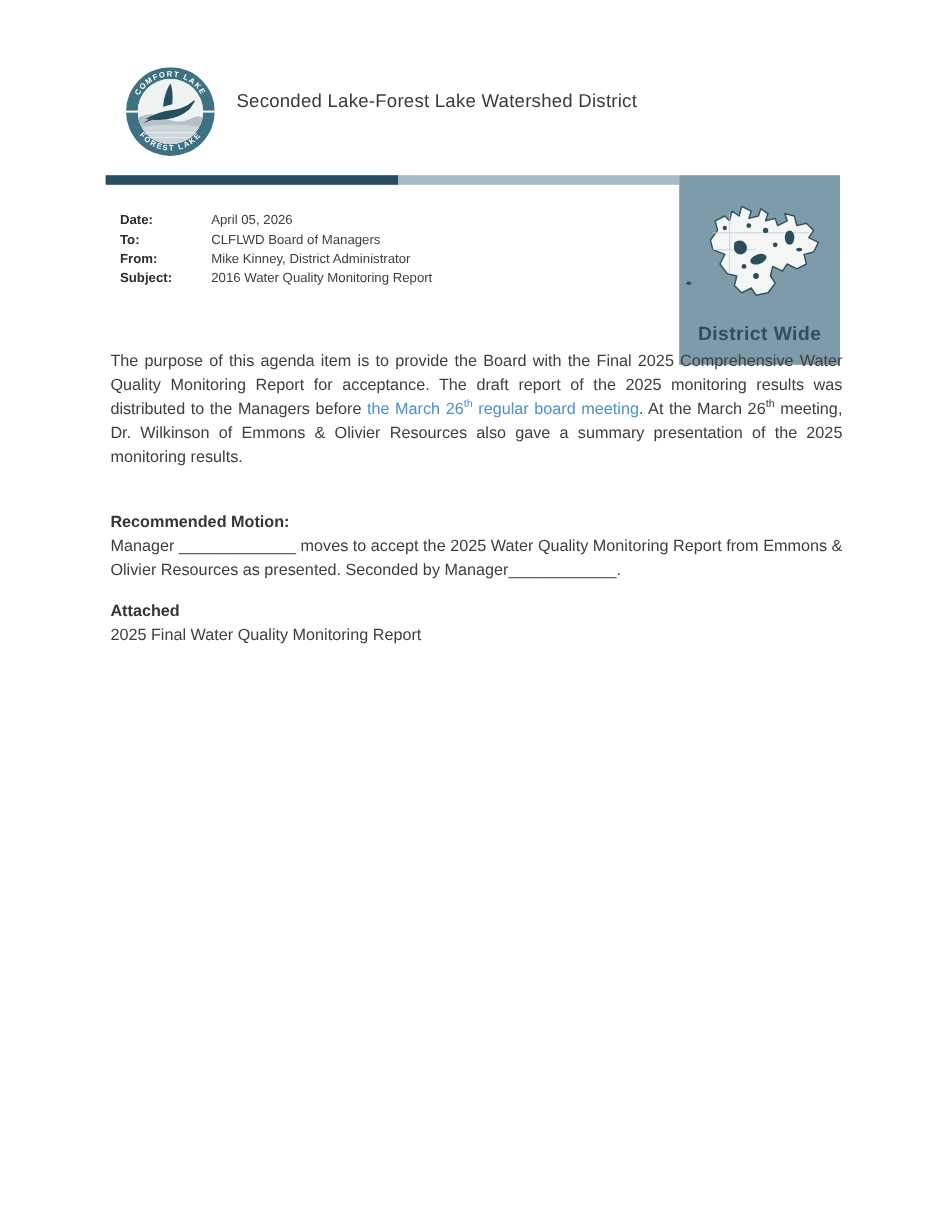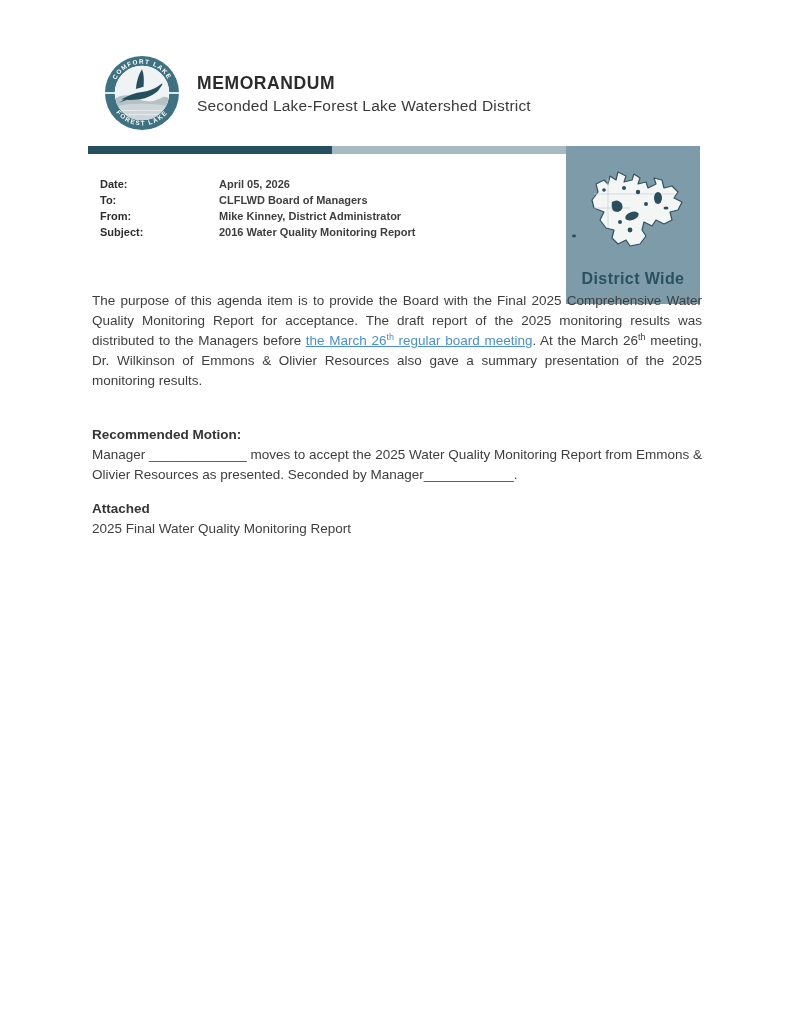--- a/index.html
+++ b/index.html
@@ -79,41 +79,40 @@
   
   .meta {
     position: absolute;
     left: 100px;
     top: 176px;
     font-size: 11px;
     color: #3e3e3e;
   }
   .meta-row { display: flex; line-height: 16px; }
   .meta-label { width: 76px; font-weight: 700; color: #2d2d2d; }
-  .meta-value { font-weight: 700; margin-left: 43px; }
+  .meta-value { font-weight: 400; }
 
   
   .body-text {
     position: absolute;
     left: 92px;
     top: 291px;
     width: 610px;
     font-size: 13.5px;
     line-height: 20px;
     color: #3e3e3e;
   }
   .body-text p { margin: 0; }
   .para { text-align: justify; }
   .section-heading { font-weight: 600; color: #353535; }
   .gap { height: 20px; }
   .gap-sm { height: 14px; }
   sup { font-size: 9px; vertical-align: super; line-height: 0; }
   a.doc-link {
     color: #4a8fd2;
-    text-decoration: underline;
     cursor: pointer;
   }
   a.doc-link sup { color: #4a8fd2; }
 </style>
 </head>
 <body>
 
 <div class="page">
 
   <div class="logo">
@@ -143,21 +142,20 @@
       <text font-size="6.2" font-weight="700" fill="#ffffff" letter-spacing="1.1" font-family="Liberation Sans, sans-serif">
         <textPath href="#arcTop" startOffset="50%" text-anchor="middle">COMFORT LAKE</textPath>
       </text>
       <text font-size="6.2" font-weight="700" fill="#ffffff" letter-spacing="1.3" font-family="Liberation Sans, sans-serif">
         <textPath href="#arcBot" startOffset="50%" text-anchor="middle">FOREST LAKE</textPath>
       </text>
     </svg>
   </div>
 
   <div class="header-text">
-    <div class="memo-title">MEMORANDUM</div>
     <div class="memo-subtitle">Seconded Lake-Forest Lake Watershed District</div>
   </div>
 
   <div class="divider-bar">
     <div class="bar-dark"></div>
     <div class="bar-light"></div>
   </div>
 
   <div class="map-card">
     <svg width="134" height="108" viewBox="0 0 134 108">

